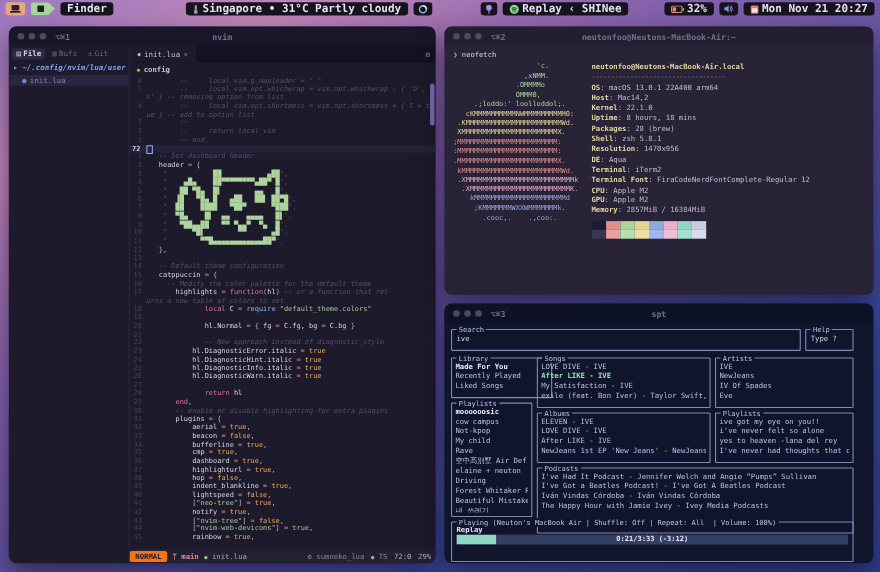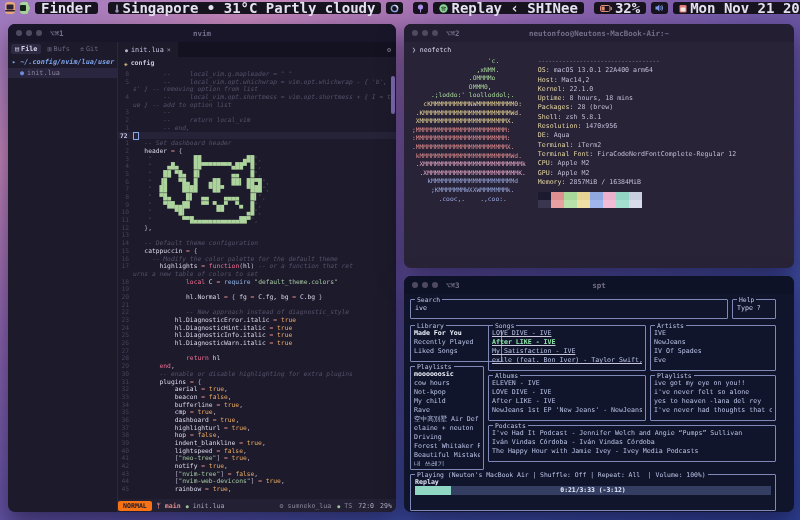--- a/index.html
+++ b/index.html
@@ -3,21 +3,21 @@
 <meta charset="utf-8">
 <style>
   * { margin:0; padding:0; box-sizing:border-box; }
   html,body { width:800px; height:520px; overflow:hidden; }
   body {
     font-family:"DejaVu Sans Mono", monospace;
     background:linear-gradient(150deg,#9b79c0 0%,#c285b8 16%,#8a63ad 34%,#5d4f9e 55%,#3b4a9e 76%,#2d3f92 100%);
     position:relative; color:#c8c4da;
   }
   
-  .menubar { position:absolute; top:0; left:0; width:800px; height:16px; display:flex; align-items:center; padding:0 5px; gap:5px; font-size:14px; font-weight:bold; }
+  .menubar { position:absolute; top:0; left:0; width:800px; height:16px; display:flex; align-items:center; padding:0 5px; gap:5px; font-size:10px; font-weight:bold; }
   .pill { background:#17131f; border-radius:3px; height:12px; display:flex; align-items:center; gap:3px; padding:0 6px; color:#e6e2f2; white-space:nowrap; }
   .pill.icon-only { padding:0 4px; }
   .apppill { background:#e8a87c; border-radius:3px; height:12px; width:18px; display:flex; align-items:center; justify-content:center; }
   .wsbadge { background:#a8d79a; height:12px; width:22px; display:flex; align-items:center; justify-content:center; clip-path:polygon(0 0,72% 0,100% 50%,72% 100%,0 100%); border-radius:3px 0 0 3px; }
   .wsbadge .sq { width:6px; height:6px; background:#17231a; border-radius:1px; margin-right:4px; }
   .spacer1 { width:56px; } .spacer2 { width:34px; } .grow { flex:1; }
   
   .win { position:absolute; border-radius:7px; box-shadow:0 10px 24px rgba(10,6,30,.5); overflow:hidden; }
   .titlebar { height:18px; display:flex; align-items:center; position:relative; font-size:7.5px; font-weight:bold; color:#746f8a; flex:none; }
   .dots { display:flex; gap:4px; margin:0 8px 0 8px; }
@@ -72,21 +72,21 @@
   .term-body { padding:4px 8px; font-size:6.5px; }
   .promptrow { line-height:9px; } .promptrow .ps { color:#b0abc4; } .promptrow .cmd { color:#dbd7ec; }
   .fetch { display:flex; margin-top:2px; }
   .ascii { line-height:8.6px; font-size:6.3px; }
   .ascii .al { white-space:pre; }
   .ascii .g { color:#a8d79a; } .ascii .y { color:#e6d495; } .ascii .r { color:#e08d8d; }
   .ascii .m { color:#e8aac8; } .ascii .b { color:#98a8dc; }
   .info { margin-left:12px; line-height:9.3px; font-size:6.6px; }
   .hosttitle { color:#e3d6a2; font-weight:bold; }
   .hostunder { color:#8a8599; letter-spacing:-.5px; }
-  .irow .ik { color:#e3d6a2; font-weight:normal; } .irow .iv { color:#c0bcd4; }
+  .irow .ik { color:#e3d6a2; font-weight:bold; } .irow .iv { color:#c0bcd4; }
   .palette { display:flex; margin-top:5px; } .palette2 { display:flex; }
   .pal { width:13px; height:8px; display:inline-block; }
   
   #spt { left:404px; top:276px; width:390px; height:236px; background:#10152c; display:flex; flex-direction:column; }
   #spt .titlebar { background:#0e1226; }
   .spt-body { position:relative; flex:1; margin:5px 18px 4px 6px; font-size:6.6px; }
   .box { position:absolute; border:1px solid #7f89b8; border-radius:1px; }
   .box .bt { position:absolute; top:-4.5px; left:4px; background:#10152c; padding:0 2px; font-size:6.4px; color:#bcc4e4; line-height:8px; white-space:pre; }
   .box .items { padding:3px 3px 0 3px; overflow:hidden; height:calc(100% - 3px); }
   .it { line-height:9px; height:9px; color:#b9c2e4; white-space:pre; overflow:hidden; }
@@ -322,20 +322,21 @@
           <div class="al r">:MMMMMMMMMMMMMMMMMMMMMMMM:</div>
           <div class="al r">.MMMMMMMMMMMMMMMMMMMMMMMMX.</div>
           <div class="al r"> kMMMMMMMMMMMMMMMMMMMMMMMMWd.</div>
           <div class="al m"> .XMMMMMMMMMMMMMMMMMMMMMMMMMMk</div>
           <div class="al m">  .XMMMMMMMMMMMMMMMMMMMMMMMMK.</div>
           <div class="al b">    kMMMMMMMMMMMMMMMMMMMMMMd</div>
           <div class="al b">     ;KMMMMMMMWXXWMMMMMMMk.</div>
           <div class="al b">       .cooc,.    .,coo:.</div>
         </div>
       <div class="info">
+        <div class="hosttitle">neutonfoo@Neutons-MacBook-Air.local</div>
         <div class="hostunder">-----------------------------------</div>
         <div>
 
         <div class="irow"><span class="ik">OS</span><span>: </span><span class="iv">macOS 13.0.1 22A400 arm64</span></div>
             <div class="irow"><span class="ik">Host</span><span>: </span><span class="iv">Mac14,2</span></div>
             <div class="irow"><span class="ik">Kernel</span><span>: </span><span class="iv">22.1.0</span></div>
             <div class="irow"><span class="ik">Uptime</span><span>: </span><span class="iv">8 hours, 18 mins</span></div>
             <div class="irow"><span class="ik">Packages</span><span>: </span><span class="iv">28 (brew)</span></div>
             <div class="irow"><span class="ik">Shell</span><span>: </span><span class="iv">zsh 5.8.1</span></div>
             <div class="irow"><span class="ik">Resolution</span><span>: </span><span class="iv">1470x956</span></div>
@@ -394,21 +395,21 @@
     </div>
 
     <div class="box" style="top:26px;left:0;width:92px;height:37px;">
       <span class="bt">Library</span>
       <div class="items">
           <div class="it hl">Made For You</div>
           <div class="it">Recently Played</div>
           <div class="it">Liked Songs</div>
         </div>
     </div>
-    <div class="box" style="top:26px;left:78px;width:158px;height:46px;text-decoration:underline;">
+    <div class="box" style="top:26px;left:78px;width:158px;height:46px;">
       <span class="bt">Songs</span>
       <div class="items">
           <div class="it">LOVE DIVE - IVE</div>
           <div class="it sel">After LIKE - IVE</div>
           <div class="it">My Satisfaction - IVE</div>
           <div class="it">exile (feat. Bon Iver) - Taylor Swift,</div>
         </div>
     </div>
     <div class="box" style="top:26px;left:240px;right:0;height:46px;">
       <span class="bt">Artists</span>
@@ -417,21 +418,21 @@
           <div class="it">NewJeans</div>
           <div class="it">IV Of Spades</div>
           <div class="it">Eve</div>
         </div>
     </div>
 
     <div class="box" style="top:67px;left:0;width:74px;height:104px;">
       <span class="bt">Playlists</span>
       <div class="items">
           <div class="it hl">moooooosic</div>
-          <div class="it">cow hours</div>
+          <div class="it">cow campus</div>
           <div class="it">Not-kpop</div>
           <div class="it">My child</div>
           <div class="it">Rave</div>
           <div class="it">空中高別墅 Air Def</div>
           <div class="it">elaine + neuton</div>
           <div class="it">Driving</div>
           <div class="it">Forest Whitaker Ra</div>
           <div class="it">Beautiful Mistakes</div>
           <div class="it">내 쓰레기</div>
         </div>
@@ -448,24 +449,25 @@
     <div class="box" style="top:76px;left:240px;right:0;height:46px;">
       <span class="bt">Playlists</span>
       <div class="items">
           <div class="it">ive got my eye on you!!</div>
           <div class="it">i've never felt so alone</div>
           <div class="it">yes to heaven -lana del rey</div>
           <div class="it">I've never had thoughts that control me</div>
         </div>
     </div>
 
-    <div class="box" style="top:126px;left:78px;right:0;height:37px;">
+    <div class="box" style="top:126px;left:78px;right:0;height:60px;">
       <span class="bt">Podcasts</span>
       <div class="items">
           <div class="it">I've Had It Podcast - Jennifer Welch and Angie “Pumps” Sullivan</div>
+          <div class="it">I've Got a Beatles Podcast! - I've Got A Beatles Podcast</div>
           <div class="it">Iván Vindas Córdoba - Iván Vindas Córdoba</div>
           <div class="it">The Happy Hour with Jamie Ivey - Ivey Media Podcasts</div>
         </div>
     </div>
 
     <div class="box" style="top:175px;left:0;right:0;height:37px;">
       <span class="bt">Playing (Neuton's MacBook Air | Shuffle: Off | Repeat: All  | Volume: 100%)</span>
       <div class="ptrack">Replay</div>
       <div class="partist">SHINee</div>
       <div class="pbar">

